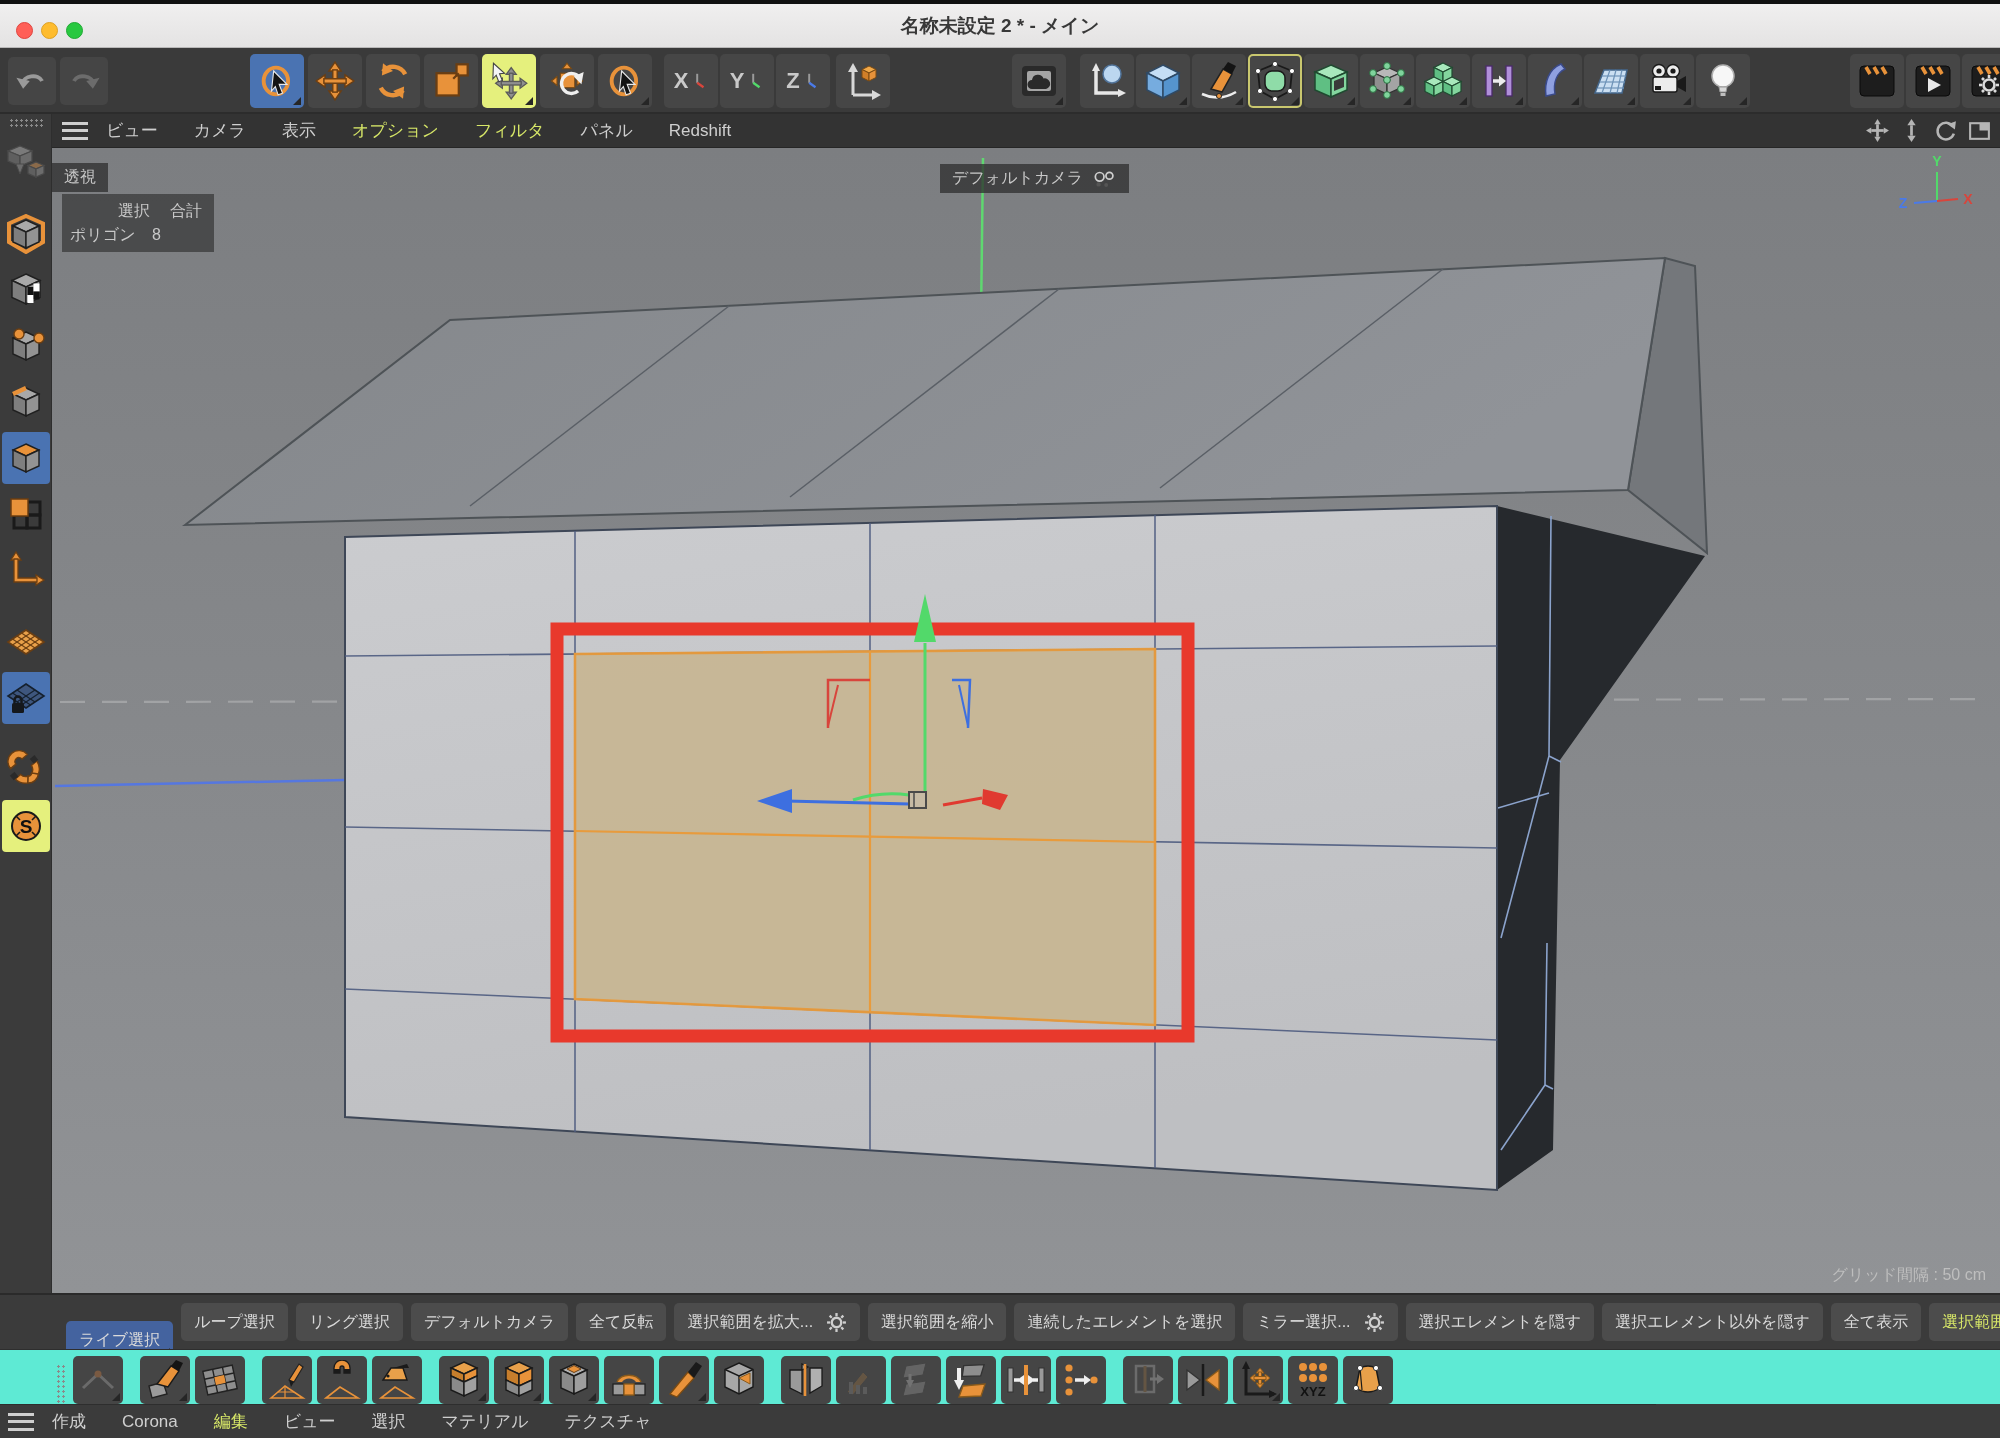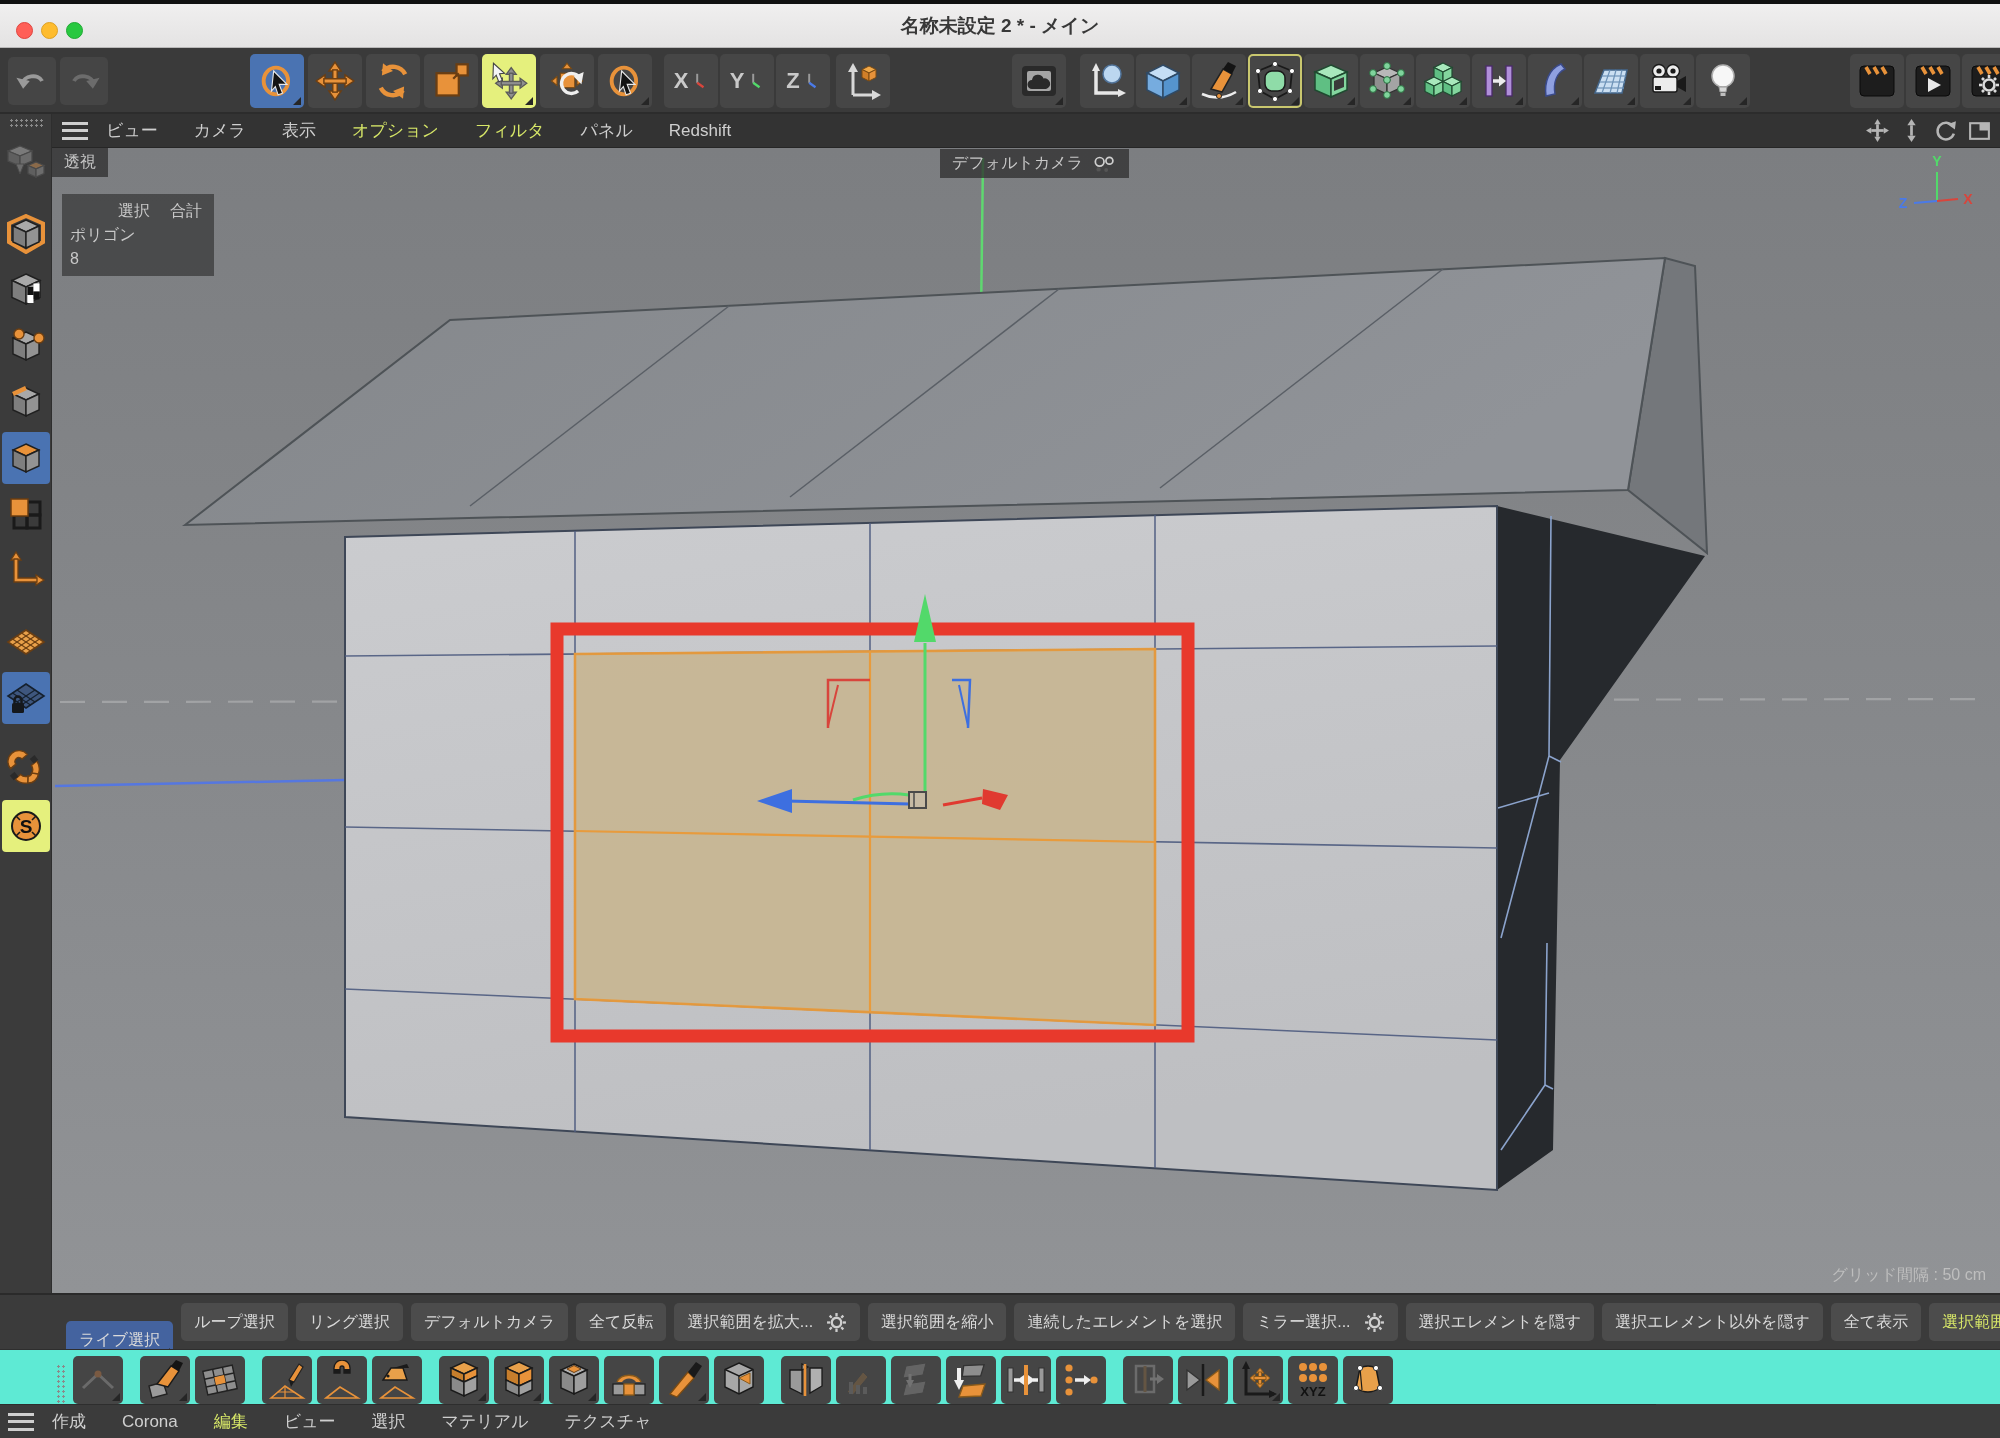--- a/index.html
+++ b/index.html
@@ -53,27 +53,27 @@
   .sbtn svg{width:40px;height:40px;}
   .sbtn.blue{background:#4A73B2;}
   .sbtn.yellow{background:#E5F07D;}
   .sgap{height:12px;}
 
   
   .viewport{position:absolute;left:52px;top:148px;width:1948px;height:1145px;
     background:linear-gradient(180deg,#7C7E81 0%,#86888B 50%,#919396 100%);overflow:hidden;}
   .scene{position:absolute;left:0;top:0;}
   .hud-box{position:absolute;background:rgba(46,46,46,0.75);color:#C8C8C8;font-size:16px;
-    padding:4px 12px;white-space:nowrap;}
+    padding:4px 12px;white-space:nowrap;margin-top:15px;}
   .view-label{left:0;top:0;}
   .cam-label{left:888px;top:1px;display:flex;align-items:center;}
   .sel-info{position:absolute;left:10px;top:46px;width:152px;background:rgba(40,40,40,0.6);
     color:#C8C8C8;font-size:16px;padding:5px 8px;line-height:24px;}
   .sel-info .r1{padding-left:48px;display:flex;gap:20px;}
-  .sel-info .r2{display:flex;flex-direction:column;}
+  .sel-info .r2{display:flex;}
   .sel-info .r2 .lab{width:82px;}
   .grid-label{position:absolute;right:14px;bottom:7px;color:#BEBEBE;font-size:16px;}
   .axis-ind{position:absolute;right:18px;top:6px;}
 
   
   .selrow{position:absolute;left:0;top:1293px;width:2000px;height:56px;background:#3B3B3B;
     border-top:2px solid #2A2A2A;display:flex;align-items:center;padding-left:56px;}
   .selrow .drag-dots-v{width:9px;height:38px;margin-right:10px;
     background-image:radial-gradient(#8A8A8A 1.1px,transparent 1.2px);background-size:5px 5px;}
   .selbtn{display:inline-flex;align-items:center;background:#4C4C4C;border-radius:5px;

